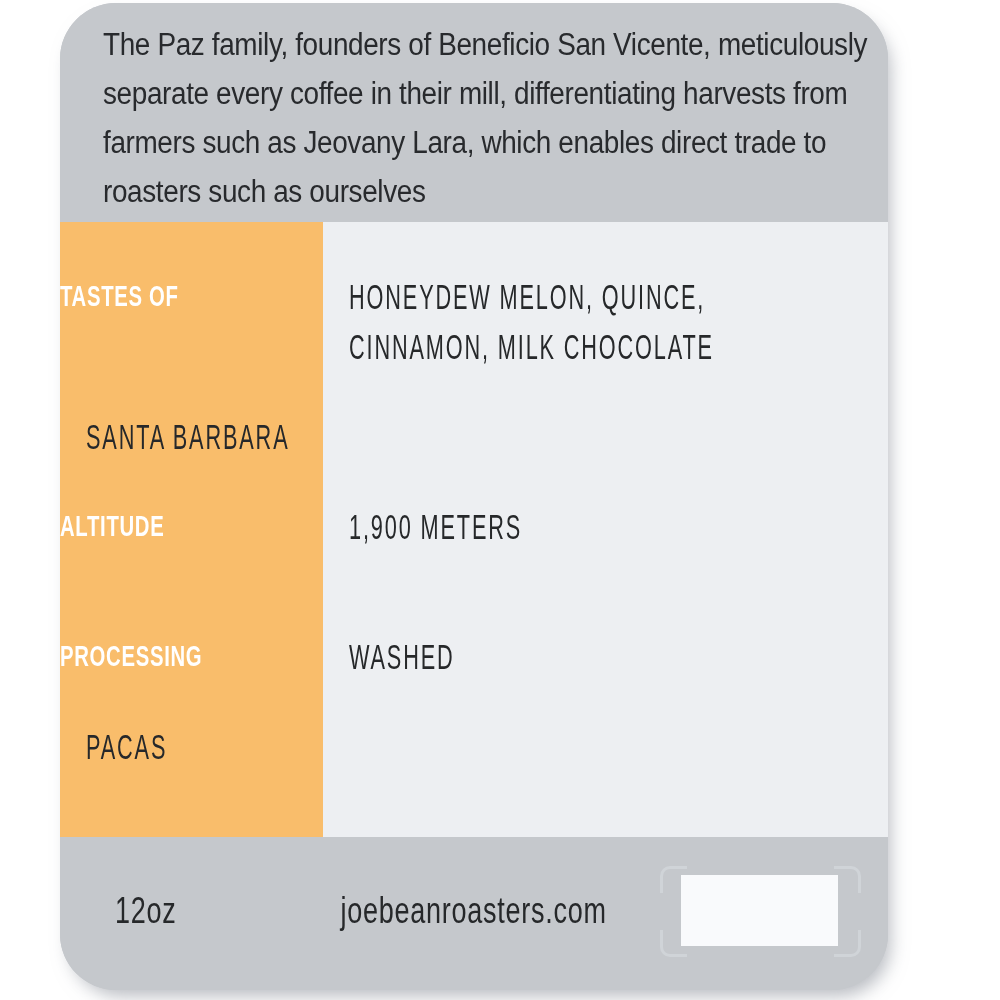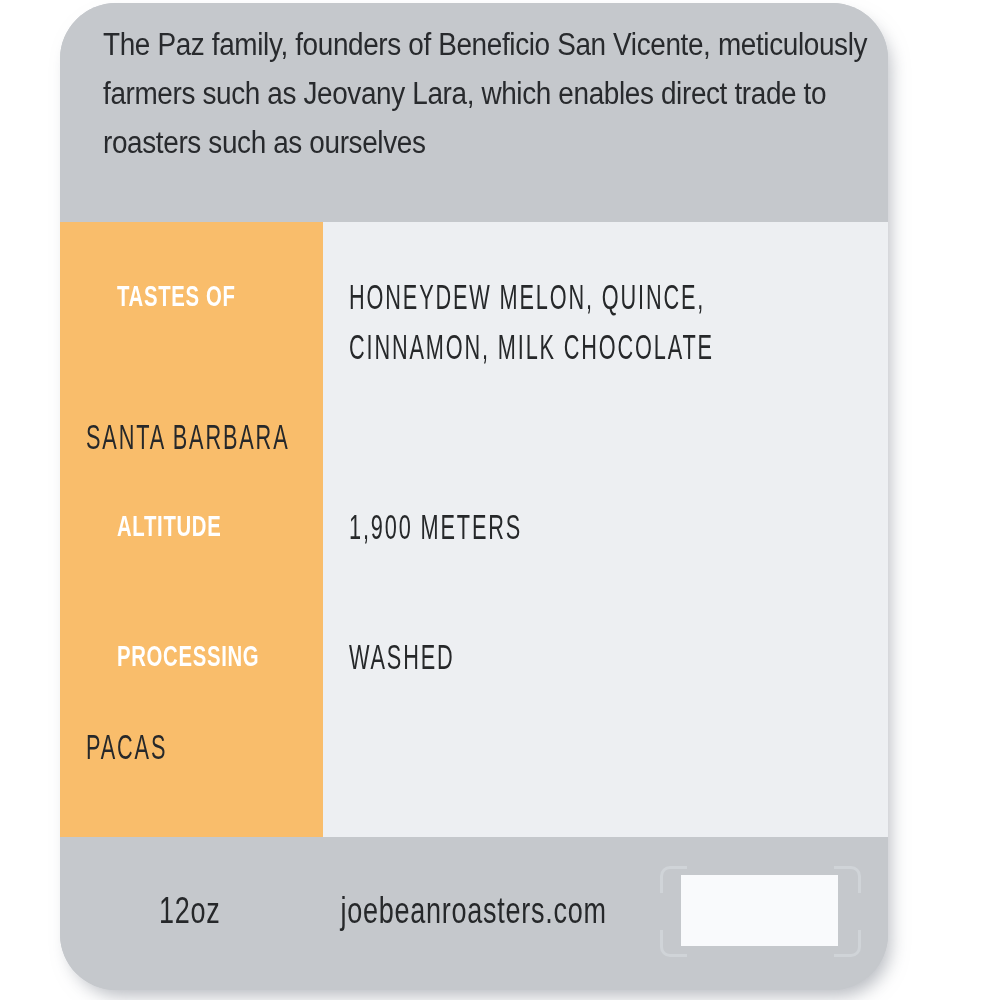--- a/index.html
+++ b/index.html
@@ -58,21 +58,20 @@
     box-sizing: border-box;
   }
   .detail-row {
     display: flex;
     align-items: flex-start;
     margin-bottom: 40px;
   }
   .cell-label {
     width: 263px;
     flex: 0 0 263px;
-    padding-left: 57px;
     box-sizing: border-box;
     line-height: 43px;
     white-space: nowrap;
   }
   .cell-label > span {
     display: inline-block;
     transform: scaleX(0.7);
     transform-origin: left center;
     font-size: 29px;
     font-weight: bold;
@@ -104,21 +103,20 @@
     background: var(--label-gray, #c5c8cc);
     position: relative;
   }
   .weight {
     position: absolute;
     left: 55px;
     top: 50%;
     transform: translateY(-50%);
     line-height: 40px;
     white-space: nowrap;
-    margin-left: 44px;
   }
   .weight > span {
     display: inline-block;
     transform: scaleX(0.75);
     transform-origin: left center;
     font-size: 36px;
     letter-spacing: 1px;
     color: var(--text-dark, #26282a);
   }
   .website {
@@ -167,20 +165,21 @@
     background: var(--barcode-white, #f9fafc);
   }
 </style>
 </head>
 <body>
 
 <div class="label-card">
 
   <div class="intro">
     <div class="intro-line"><span>The Paz family, founders of Beneficio San Vicente, meticulously</span></div>
+    <div class="intro-line"><span>separate every coffee in their mill, differentiating harvests from</span></div>
     <div class="intro-line"><span>farmers such as Jeovany Lara, which enables direct trade to</span></div>
     <div class="intro-line"><span>roasters such as ourselves</span></div>
   </div>
 
   <div class="details">
     <div>
   <div class="detail-row">
     <div class="cell-label"><span>TASTES OF</span></div>
     <div class="cell-value">
             <div class="value-line"><span>HONEYDEW MELON, QUINCE,</span></div>

